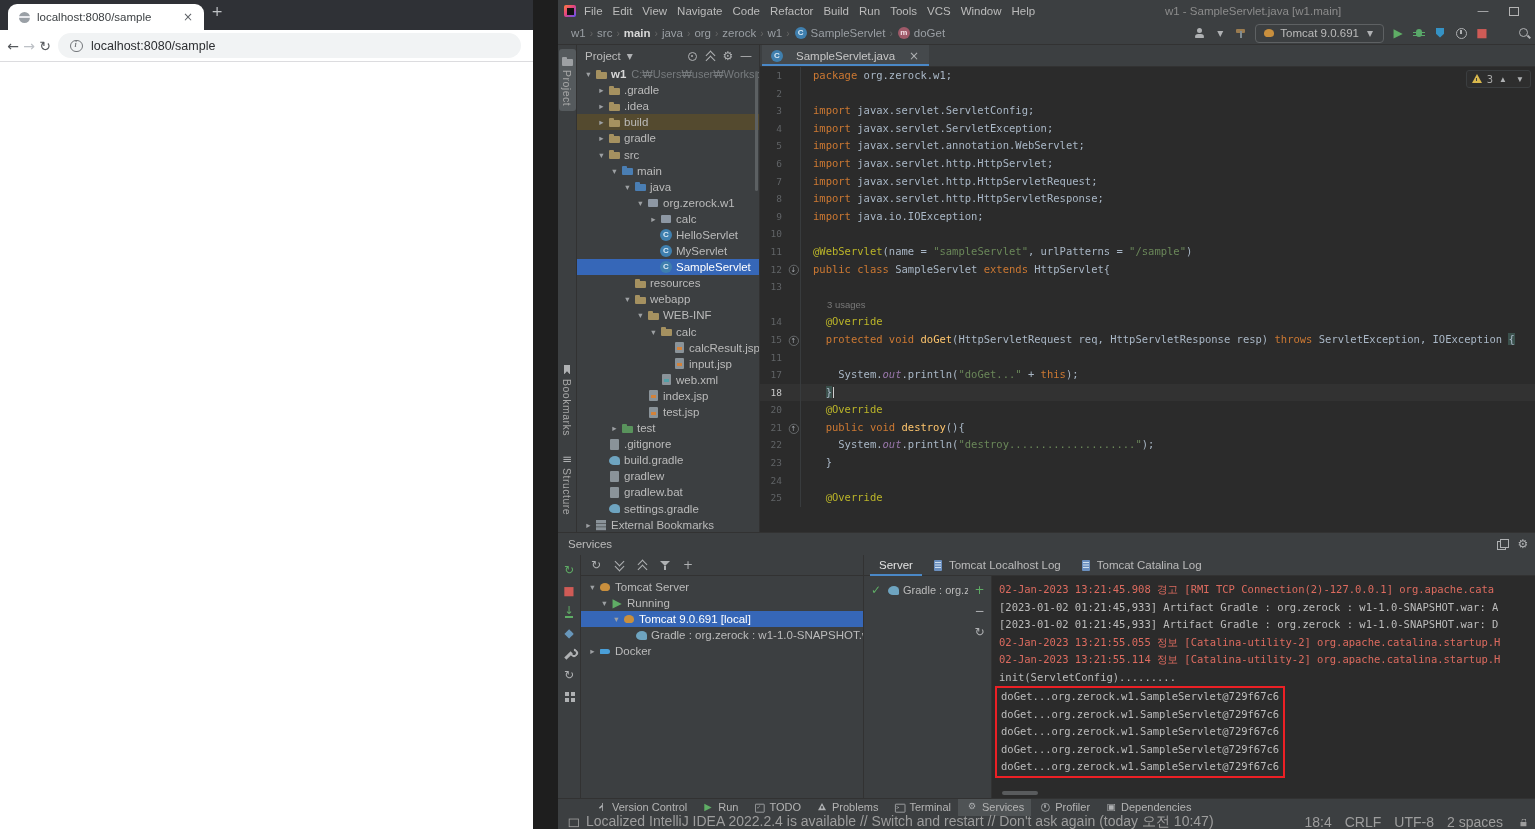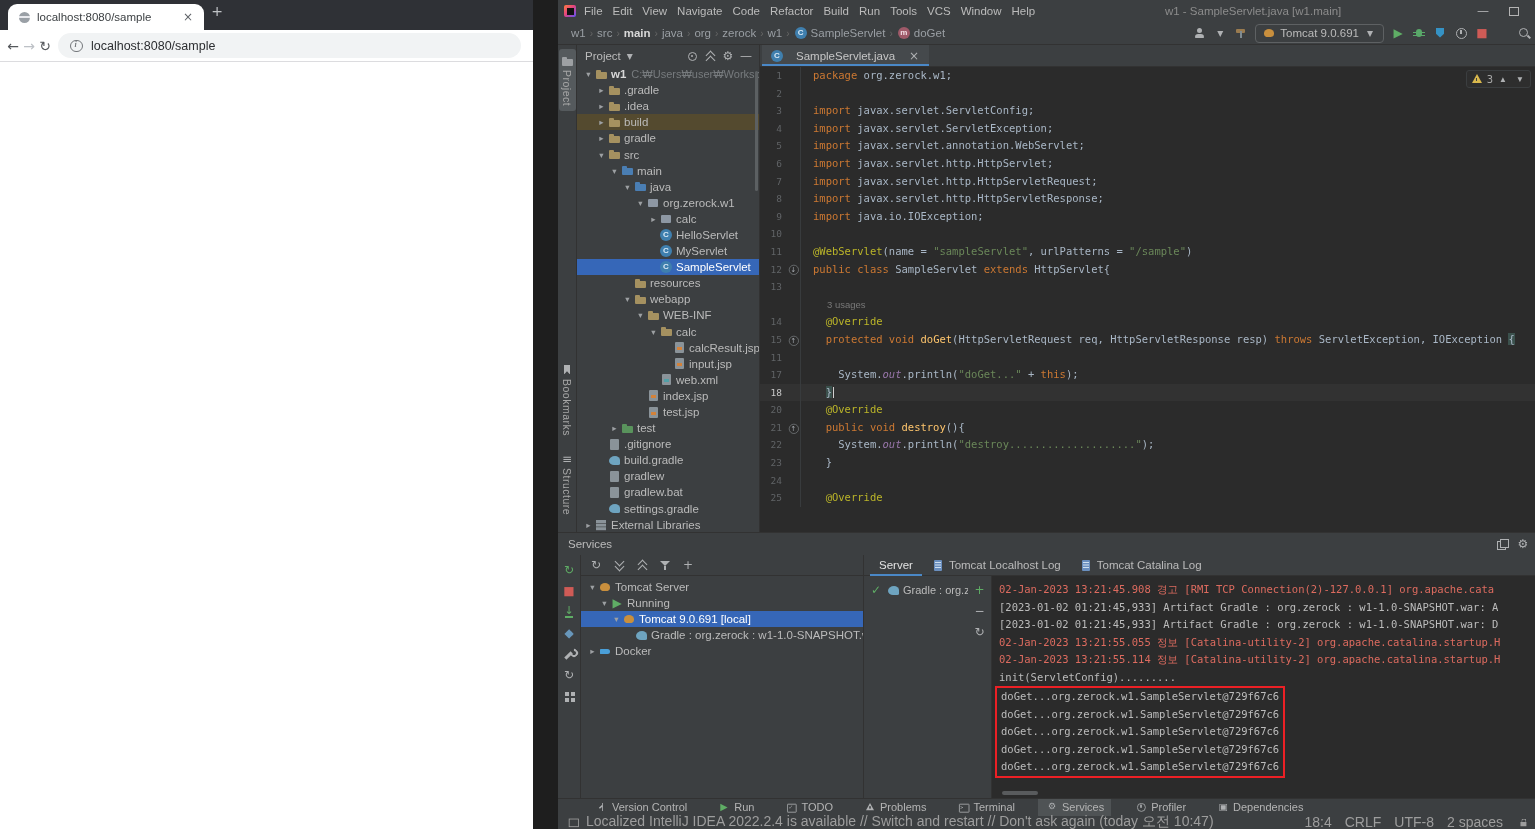--- a/index.html
+++ b/index.html
@@ -463,21 +463,21 @@
             <span class="tree-label">gradlew.bat</span>
           </div>
           <div class="tree-row" style="padding-left: 19px;">
             <span class="chev"></span>
             <span class="ic i-gradle"></span>
             <span class="tree-label">settings.gradle</span>
           </div>
           <div class="tree-row" style="padding-left: 6px;">
             <span class="chev">▸</span>
             <span class="ic i-lib"></span>
-            <span class="tree-label">External Libraries</span>
+            <span class="tree-label">External Bookmarks</span>
           </div>
         </div>
       <div class="proj-scroll"></div>
     </div>
 
     <div class="editor">
       <div class="tabbar">
         <span class="etab">
             <span class="ic i-class"></span>
             <span>SampleServlet.java</span>
@@ -639,21 +639,21 @@
               <span class="ic i-print"></span>
               <span class="ic i-trash"></span>
               <div class="v-scroll"></div>
           </div>
         </div>
       </div>
     </div>
   </div>
 
   <div class="tooltabs">
-      <span style="display:flex;gap:16px">
+      <span style="display:flex;gap:0">
         <span class="ttab">
           <span class="ic i-branch"></span>
           <span>Version Control</span>
         </span>
         <span class="ttab">
           <span class="ic i-run gl g" data-g="▶"></span>
           <span>Run</span>
         </span>
         <span class="ttab">
           <span class="ic i-todo"></span>

